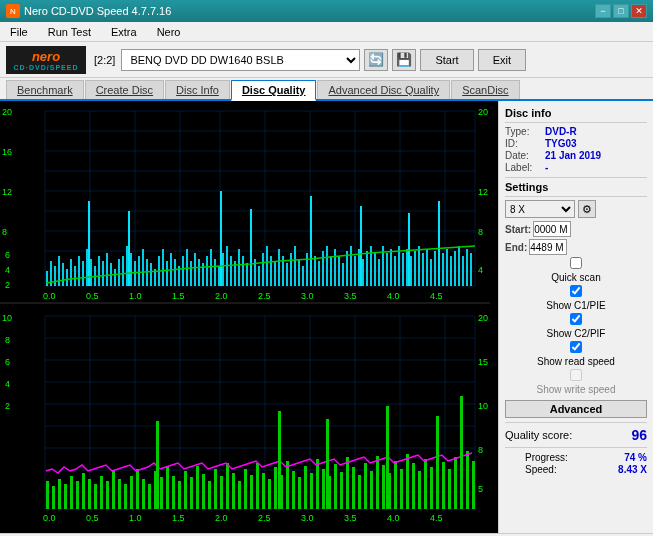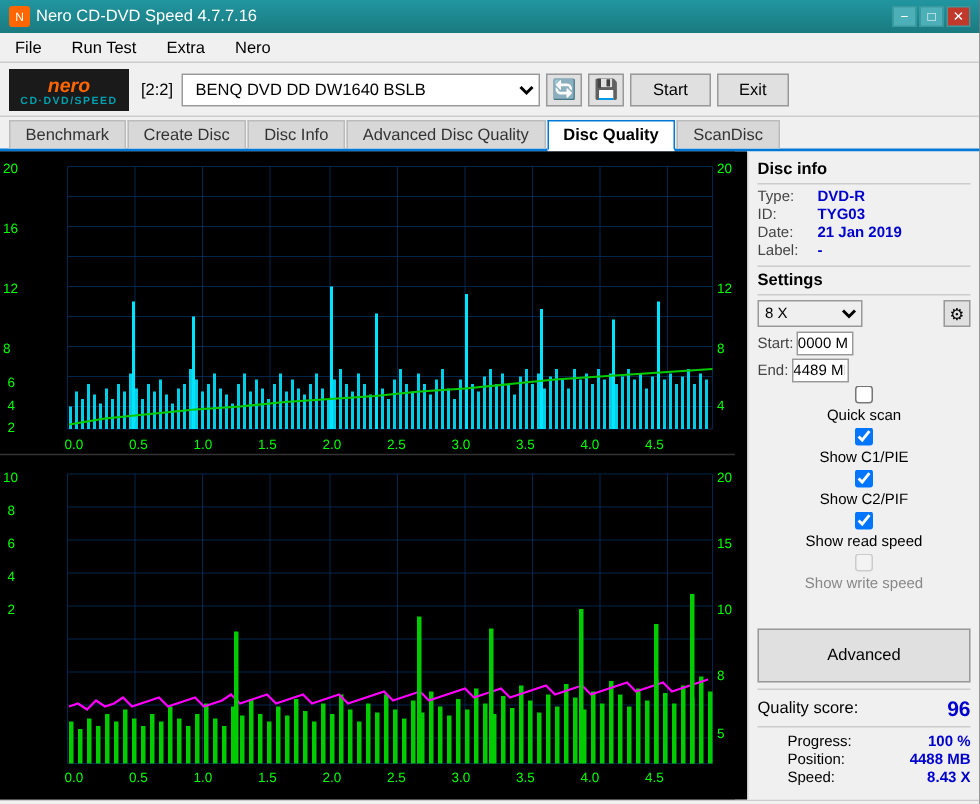--- a/index.html
+++ b/index.html
@@ -99,20 +99,21 @@
       gap: 1px;
     }
     .tab {
       padding: 3px 10px;
       font-size: 11px;
       cursor: pointer;
       background: #d8d8d8;
       border: 1px solid #bbb;
       border-bottom: none;
       color: #333;
+      text-decoration: underline;
     }
     .tab.active {
       background: white;
       border-color: #0078d7;
       color: #000;
       font-weight: bold;
       border-bottom: 2px solid white;
       margin-bottom: -2px;
     }
     
@@ -155,62 +156,62 @@
       font-size: 10px;
     }
     .info-value {
       color: #0000cc;
       font-size: 10px;
       font-weight: bold;
     }
     .settings-row {
       display: flex;
       align-items: center;
-      gap: 13px;
+      gap: 3px;
       margin-bottom: 3px;
-      justify-content: space-between;
     }
     .speed-select {
       width: 70px;
       height: 18px;
       font-size: 10px;
       border: 1px solid #999;
     }
     .mb-input {
       width: 38px;
       height: 16px;
       font-size: 10px;
       border: 1px solid #999;
       background: white;
       text-align: center;
       padding-right: 2px;
     }
-    .mb-label { font-size: 10px; color: #444; margin-right: 2px; }
+    .mb-label { font-size: 10px; color: #444; margin-right: 2px; font-weight: bold; }
     .input-row {
       display: flex;
       align-items: center;
       margin-bottom: 2px;
     }
     .checkbox-row {
       display: flex;
       align-items: center;
       gap: 3px;
       margin-bottom: 2px;
       font-size: 10px;
       flex-direction: column;
     }
     .checkbox-row input[type=checkbox] { width: 12px; height: 12px; }
     .advanced-btn {
       width: 100%;
-      height: 36px;
+      height: 18px;
       background: #e0e0e0;
       border: 1px solid #999;
       cursor: pointer;
       font-size: 11px;
-      margin-top: 22px;
+      margin-top: 3px;
+      font-weight: bold;
     }
     .quality-row {
       display: flex;
       align-items: center;
       justify-content: space-between;
       margin-top: 4px;
       font-size: 11px;
     }
     .quality-score {
       color: #0000cc;
@@ -277,22 +278,22 @@
   <div class="toolbar-icon-btn">🔄</div>
   <div class="toolbar-icon-btn">💾</div>
   <button class="start-btn">Start</button>
   <button class="exit-btn">Exit</button>
 </div>
 
 <div class="tabs">
   <div class="tab">Benchmark</div>
   <div class="tab">Create Disc</div>
   <div class="tab">Disc Info</div>
+  <div class="tab active">Disc Quality</div>
   <div class="tab">Advanced Disc Quality</div>
-  <div class="tab active">Disc Quality</div>
   <div class="tab">ScanDisc</div>
 </div>
 
 <div class="main-content">
 
   <div class="chart-area">
     <svg width="490" height="432" style="background:#000;">
 
       <rect x="0" y="0" width="490" height="200" fill="#000"></rect>
 
@@ -672,25 +673,21 @@
     <div class="quality-row">
       <span>Quality score:</span>
       <span class="quality-score">96</span>
     </div>
     <div class="divider-line" style="margin-top:4px;"></div>
 
     
     <div class="progress-section">
       <div class="progress-row">
         <span>Progress:</span>
-        <span class="progress-val">100 %</span>
-      </div>
-      <div class="progress-row">
-        <span>Position:</span>
-        <span class="progress-val">4488 MB</span>
+        <span class="progress-val">74 %</span>
       </div>
       <div class="progress-row">
         <span>Speed:</span>
         <span class="progress-val">8.43 X</span>
       </div>
     </div>
   </div>
 </div>
 
 <div class="stats-bar">

